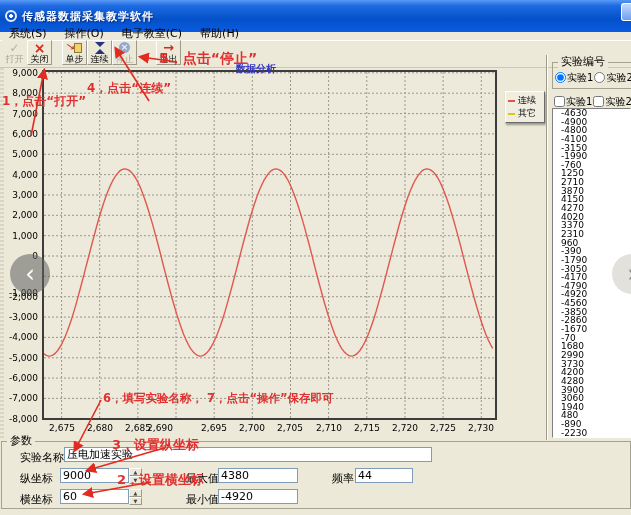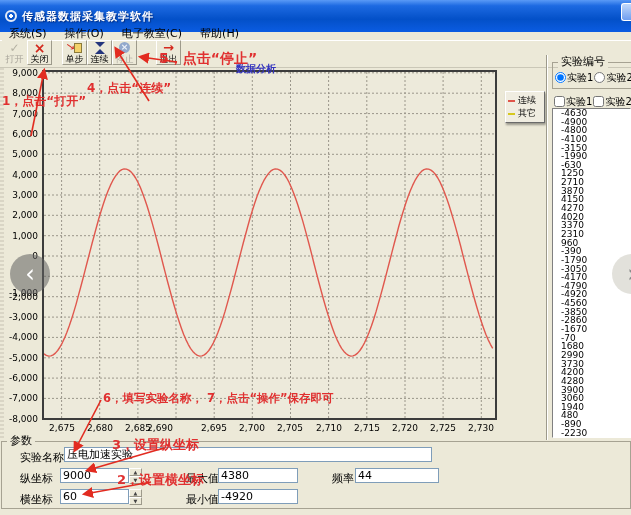--- a/index.html
+++ b/index.html
@@ -237,21 +237,21 @@
         <input type="checkbox" style="">
         <span>实验2</span>
       </label></div>
   <div class="listbox">
       <div class="list-item">-4630</div>
       <div class="list-item">-4900</div>
       <div class="list-item">-4800</div>
       <div class="list-item">-4100</div>
       <div class="list-item">-3150</div>
       <div class="list-item">-1990</div>
-      <div class="list-item">-630</div>
+      <div class="list-item">-760</div>
       <div class="list-item">1250</div>
       <div class="list-item">2710</div>
       <div class="list-item">3870</div>
       <div class="list-item">4150</div>
       <div class="list-item">4270</div>
       <div class="list-item">4020</div>
       <div class="list-item">3370</div>
       <div class="list-item">2310</div>
       <div class="list-item">960</div>
       <div class="list-item">-390</div>
@@ -288,21 +288,21 @@
     <input class="f-input" style="left: 58px; top: 26px; width: 69px;" value="9000">
     <span class="spin" style="left:127px;top:26px;">
         <span>▲</span>
         <span>▼</span>
       </span>
 
     <span class="f-label" style="left:184px;top:29px;">最大值</span>
     <input class="f-input" style="left: 216px; top: 26px; width: 80px;" value="4380">
 
     <span class="f-label" style="left:330px;top:29px;">频率</span>
-    <input class="f-input" style="left: 353px; top: 26px; width: 84px;" value="44">
+    <input class="f-input" style="left: 353px; top: 26px; width: 58px;" value="44">
 
     <span class="f-label" style="left:18px;top:50px;">横坐标</span>
     <input class="f-input" style="left: 58px; top: 47px; width: 69px;" value="60">
     <span class="spin" style="left:127px;top:47px;">
         <span>▲</span>
         <span>▼</span>
       </span>
 
     <span class="f-label" style="left:184px;top:50px;">最小值</span>
     <input class="f-input" style="left: 216px; top: 47px; width: 80px;" value="-4920">

